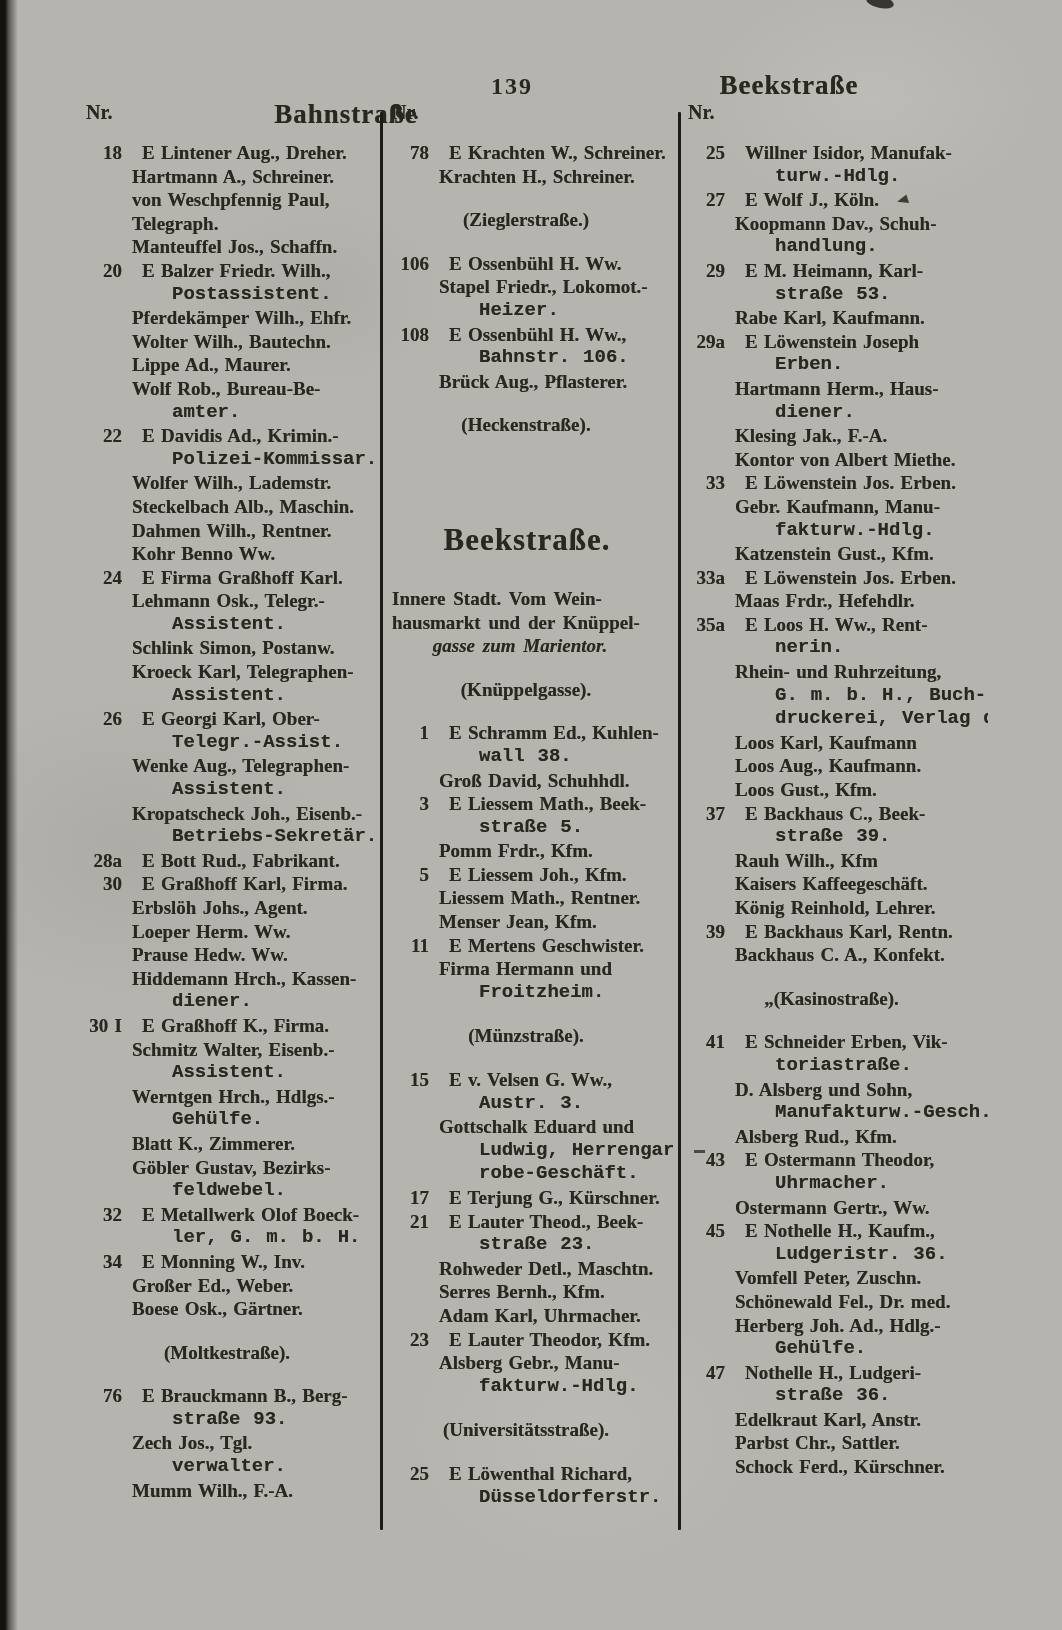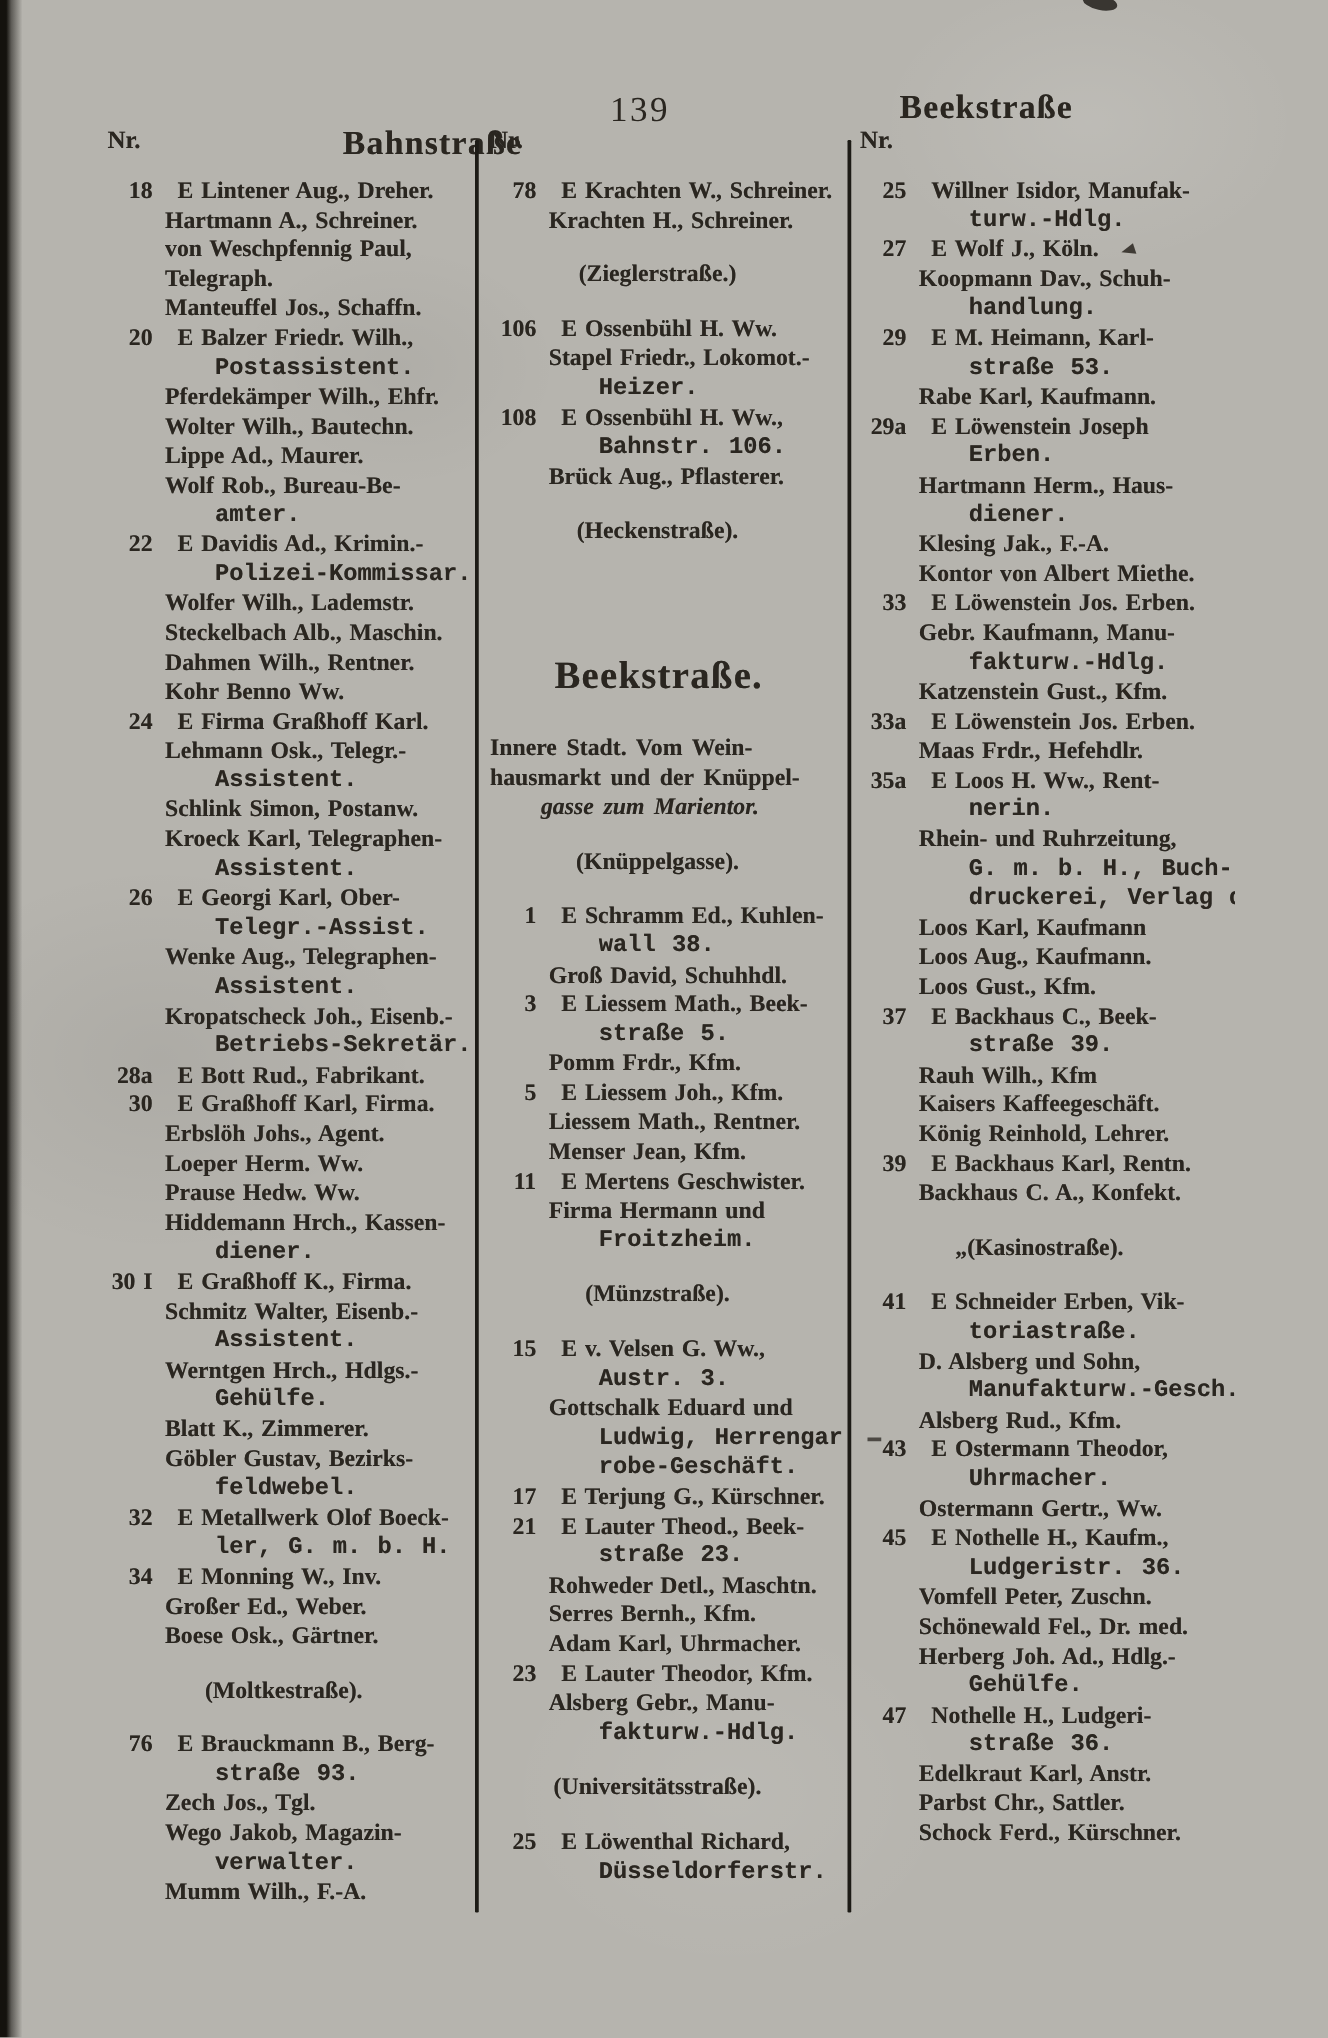--- a/index.html
+++ b/index.html
@@ -21,21 +21,21 @@
   }
   .scan-edge{position:absolute;left:0;top:0;width:18px;height:100%;
     background:linear-gradient(90deg,#14120e 0,#14120e 5px,rgba(20,18,14,.55) 9px,rgba(20,18,14,0) 18px);}
   .smudge-top{position:absolute;left:866px;top:-4px;width:28px;height:12px;border-radius:50%;
     background:rgba(25,22,18,.8);transform:rotate(12deg);}
   .hdr{position:absolute;top:70px;transform:translateX(-50%);white-space:nowrap;
     font-size:27px;letter-spacing:1px;text-shadow:0 0 .5px rgba(42,38,32,.65);}
   #hdr-left{left:346px;margin-top:29px;}
   #hdr-right{left:789px;}
   #page-num{position:absolute;top:73px;left:512px;transform:translateX(-50%);
-    font-size:28px;font-weight:400;letter-spacing:2px;}
+    font-size:24px;font-weight:700;letter-spacing:2px;}
   .colhead{position:absolute;top:101px;font-size:20px;text-shadow:0 0 .5px rgba(42,38,32,.6);}
   #nr1{left:86px;} #nr2{left:392px;} #nr3{left:688px;}
   .rule{position:absolute;top:112px;width:3px;background:var(--rule);border-radius:1px;}
   #rule1{left:380px;height:1418px;}
   #rule2{left:678px;height:1418px;}
   .col{position:absolute;top:141px;font-size:19px;line-height:23.6px;overflow:hidden;
     text-shadow:0 0 .5px rgba(42,38,32,.55);}
   #col1{left:84px;width:298px;}
   #col2{left:391px;width:282px;}
   #col3{left:687px;width:301px;}
@@ -154,21 +154,20 @@
     </div>
     <div class="ln res">Großer Ed., Weber.</div>
     <div class="ln res">Boese Osk., Gärtner.</div>
     <div class="ln street">(Moltkestraße).</div>
     <div class="ln entry">
       <span class="num">76</span>
       <span class="txt">E Brauckmann B., Berg-</span>
     </div>
     <div class="ln cont">straße 93.</div>
     <div class="ln res">Zech Jos., Tgl.</div>
-    <div class="ln res">Wego Jakob, Magazin-</div>
     <div class="ln cont">verwalter.</div>
     <div class="ln res">Mumm Wilh., F.-A.</div>
   </div>
 <div class="col" id="col2">
     <div class="ln entry">
       <span class="num">78</span>
       <span class="txt">E Krachten W., Schreiner.</span>
     </div>
     <div class="ln res">Krachten H., Schreiner.</div>
     <div class="ln street">(Zieglerstraße.)</div>

